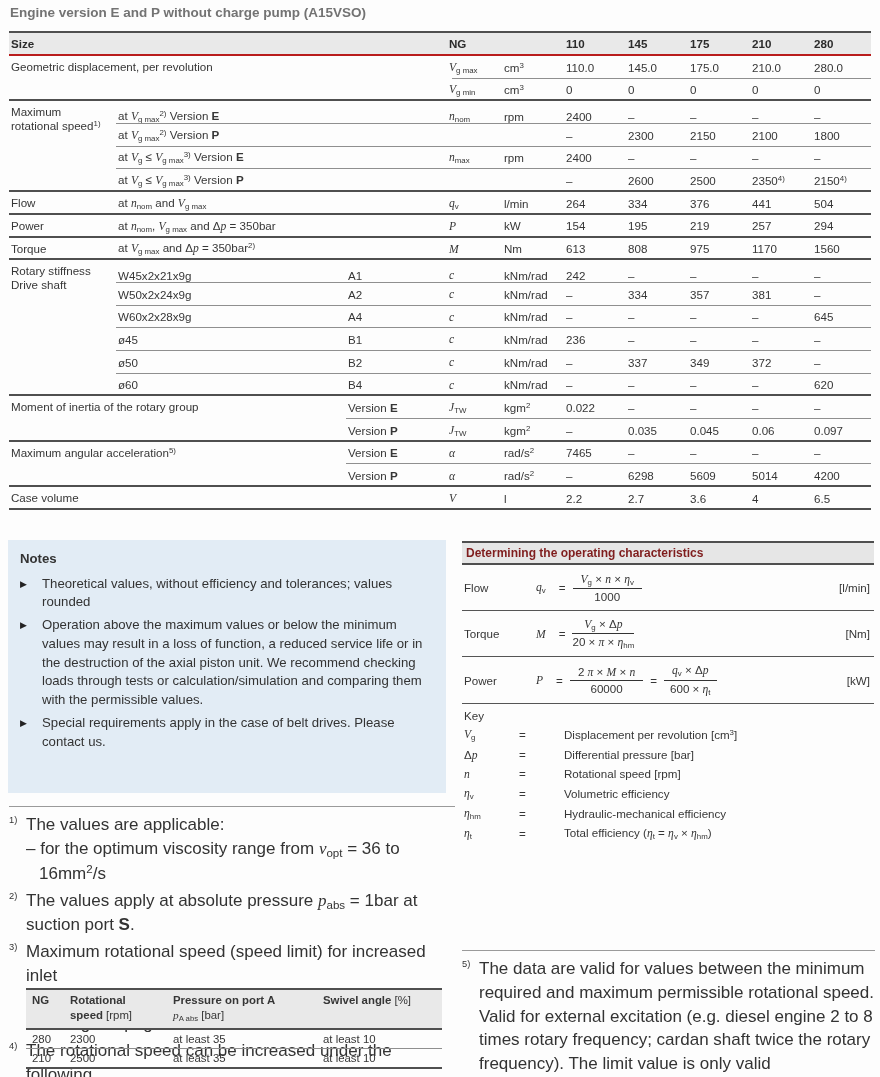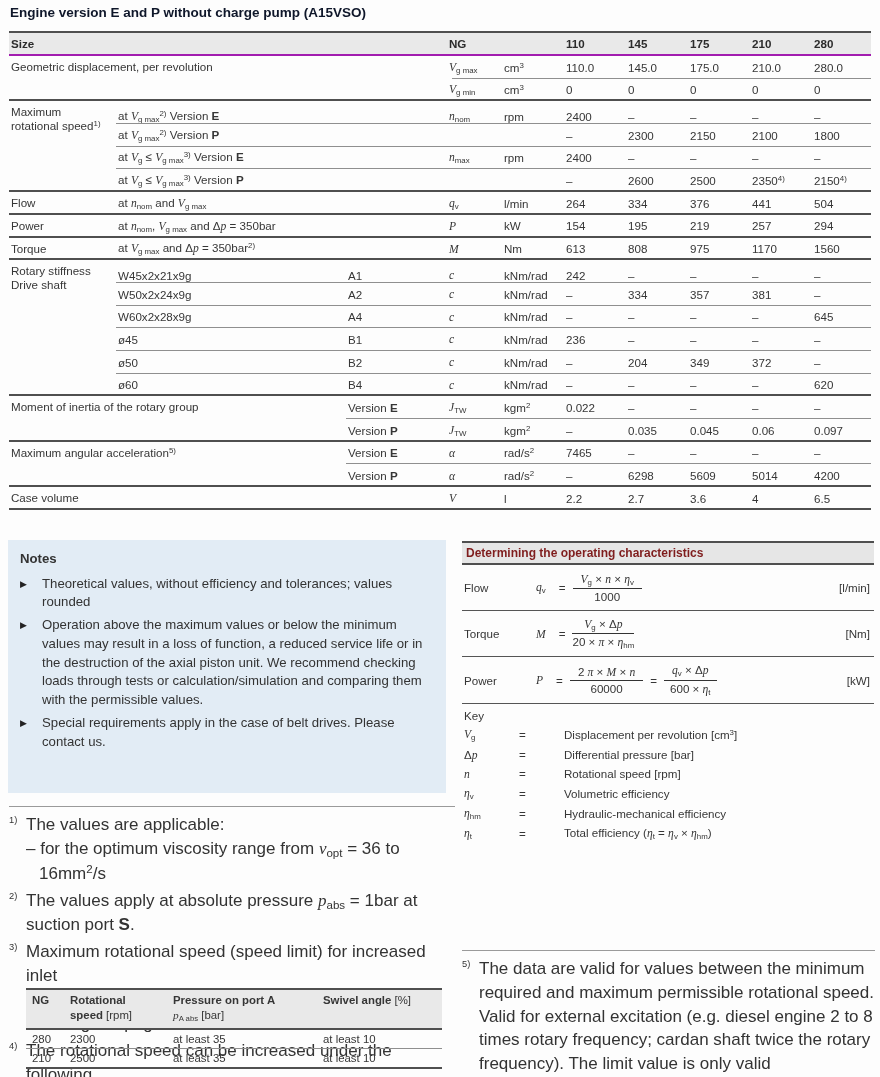--- a/index.html
+++ b/index.html
@@ -1,27 +1,27 @@
 <!DOCTYPE html>
 <html><head>
 <meta charset="utf-8">
 <style>
   html,body{margin:0;padding:0;background:#ffffff;}
   .page{position:relative;width:880px;height:1077px;background:#fdfdfd;
         font-family:"Liberation Sans",sans-serif;color:#363636;overflow:hidden;}
   i{font-family:"Liberation Serif",serif;font-style:italic;}
   sub{font-size:0.68em;vertical-align:-0.28em;letter-spacing:0;}
   sup{font-size:0.68em;vertical-align:0.5em;}
-  .title{position:absolute;left:10px;top:5px;font-size:13.5px;font-weight:bold;color:#0f172a;}
+  .title{position:absolute;left:10px;top:5px;font-size:13.5px;font-weight:bold;color:#737373;}
 
   
   .mtable{position:absolute;left:9px;top:31px;width:862px;}
   .thead,.trow{display:grid;grid-template-columns:107px 230px 101px 55px 62px 62px 62px 62px 62px 1fr;
         align-items:center;position:relative;}
-  .thead{height:21px;background:#e9e9e9;border-top:2px solid #4f4f4f;border-bottom:2px solid #a21caf;
+  .thead{height:21px;background:#e9e9e9;border-top:2px solid #4f4f4f;border-bottom:2px solid #b91c1c;
         font-weight:bold;font-size:11.6px;color:#2b2b2b;}
   .trow{height:22.7px;font-size:11.6px;}
   .cell{padding-left:2px;white-space:nowrap;overflow:visible;line-height:1.15;}
   .cell.label{align-self:start;padding-top:4px;}
   .sep{position:absolute;bottom:0;right:0;background:#8f8f8f;height:1px;}
   .sep-full,.sep-fullend{left:0;height:2px;background:#4f4f4f;}
   .sep-cond{left:107px;}
   .sep-sub{left:337px;}
   .sep-sym{left:443px;}
 
@@ -255,21 +255,21 @@
           <div class="cell val">–</div>
           <div class="sep sep-cond"></div>
         </div>
         <div class="trow">
           <div class="cell label"></div>
           <div class="cell">ø50</div>
           <div class="cell">B2</div>
           <div class="cell"><i>c</i></div>
           <div class="cell">kNm/rad</div>
           <div class="cell val">–</div>
-          <div class="cell val">204</div>
+          <div class="cell val">337</div>
           <div class="cell val">349</div>
           <div class="cell val">372</div>
           <div class="cell val">–</div>
           <div class="sep sep-cond"></div>
         </div>
         <div class="trow">
           <div class="cell label"></div>
           <div class="cell">ø60</div>
           <div class="cell">B4</div>
           <div class="cell"><i>c</i></div>

